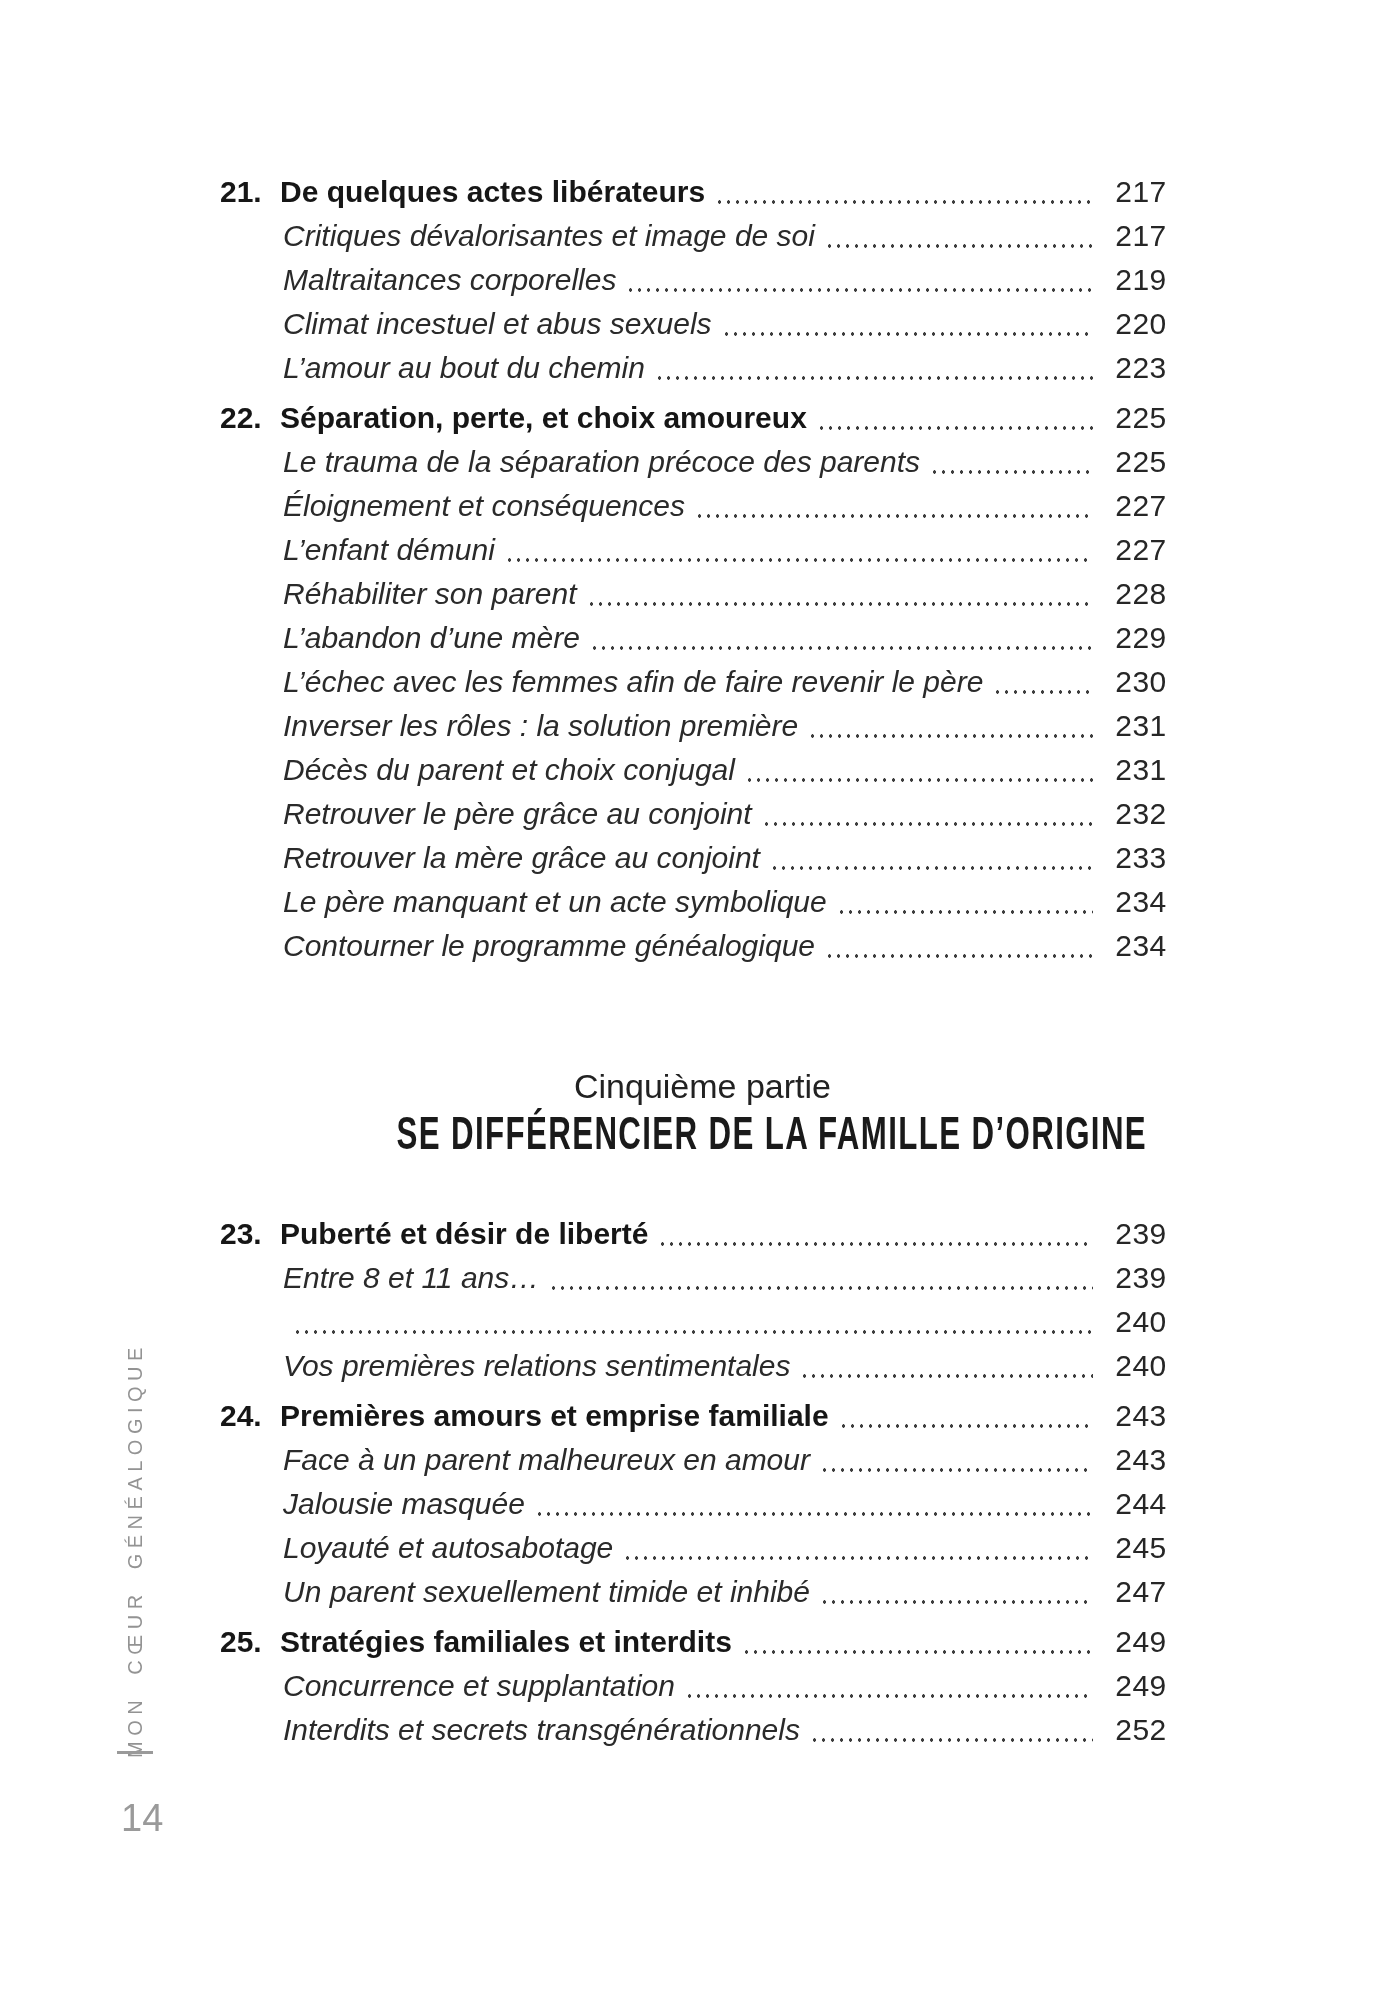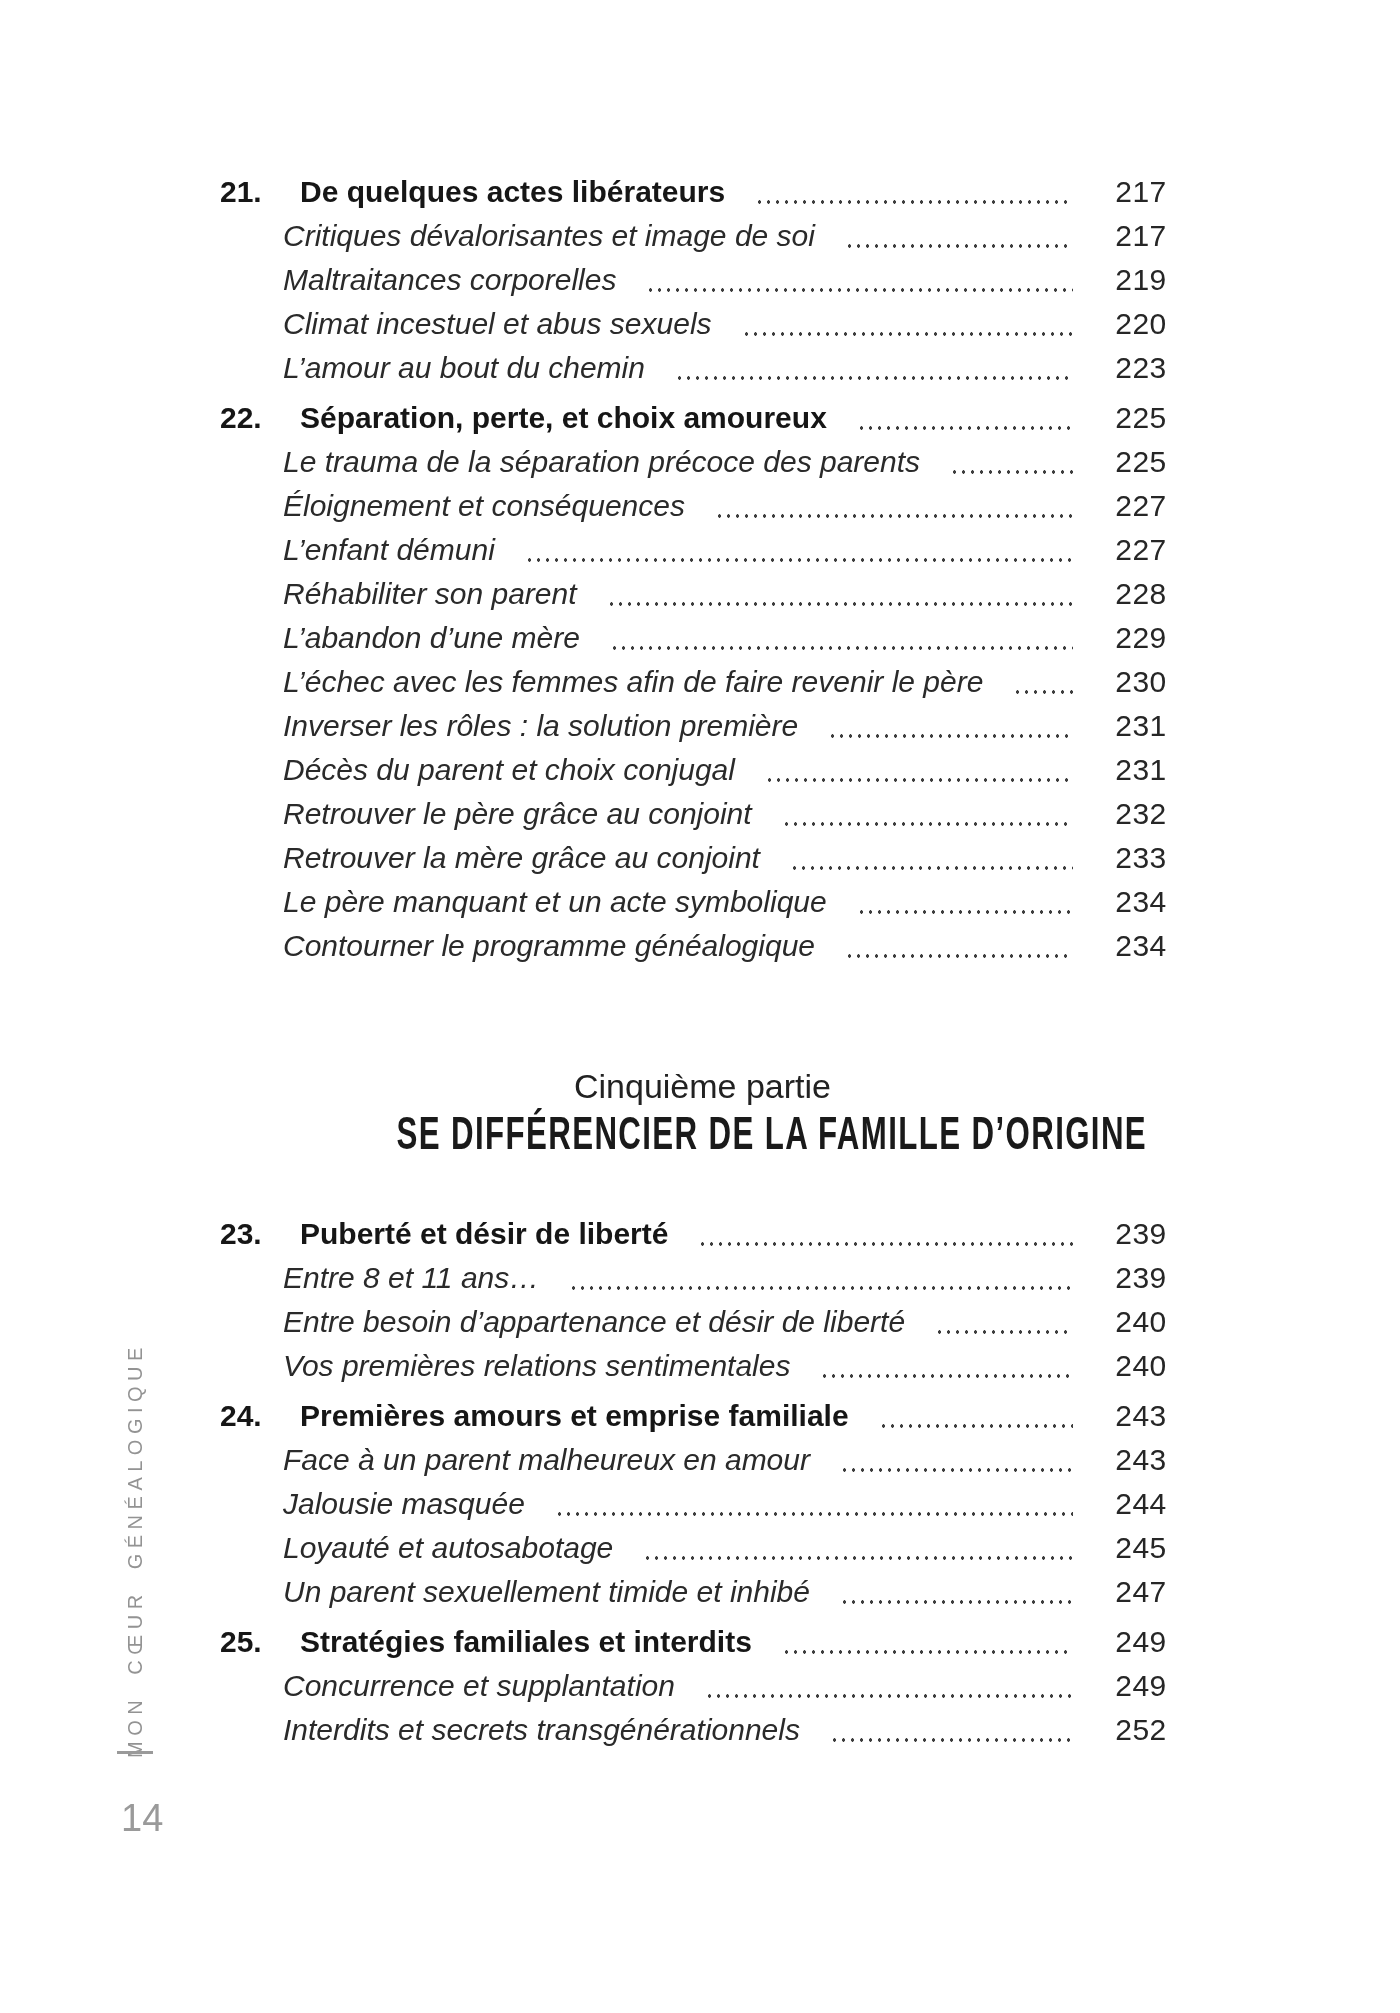--- a/index.html
+++ b/index.html
@@ -17,21 +17,20 @@
     position: absolute;
     left: 220px; top: 170px;
     width: 965px;
   }
 
   .row {
     display: flex;
     align-items: baseline;
     line-height: 44px;
     white-space: nowrap;
-    gap: 20px;
   }
   .row.chapter { margin-top: 6px; font-weight: bold; font-size: 30px; color: #161616; }
   .toc-group .row.chapter:first-child { margin-top: 0; }
   .row.entry { font-style: italic; font-size: 30px; color: #2a2a2a; padding-left: 63px; }
 
   .chnum { display: inline-block; width: 60px; flex: 0 0 60px; }
   .rtitle { flex: 0 0 auto; }
 
   .dots {
     flex: 1 1 auto;
@@ -219,21 +218,20 @@
           <span class="rtitle">Puberté et désir de liberté</span>
           <span class="dots"></span>
           <span class="pageref">239</span>
         </div>
         <div class="row entry">
           <span class="rtitle">Entre 8 et 11 ans…</span>
           <span class="dots"></span>
           <span class="pageref">239</span>
         </div>
         <div class="row entry">
-          <span class="rtitle">Entre besoin d’appartenance et désir de liberté</span>
           <span class="dots"></span>
           <span class="pageref">240</span>
         </div>
         <div class="row entry">
           <span class="rtitle">Vos premières relations sentimentales</span>
           <span class="dots"></span>
           <span class="pageref">240</span>
         </div>
         <div class="row chapter">
           <span class="chnum">24.</span>

